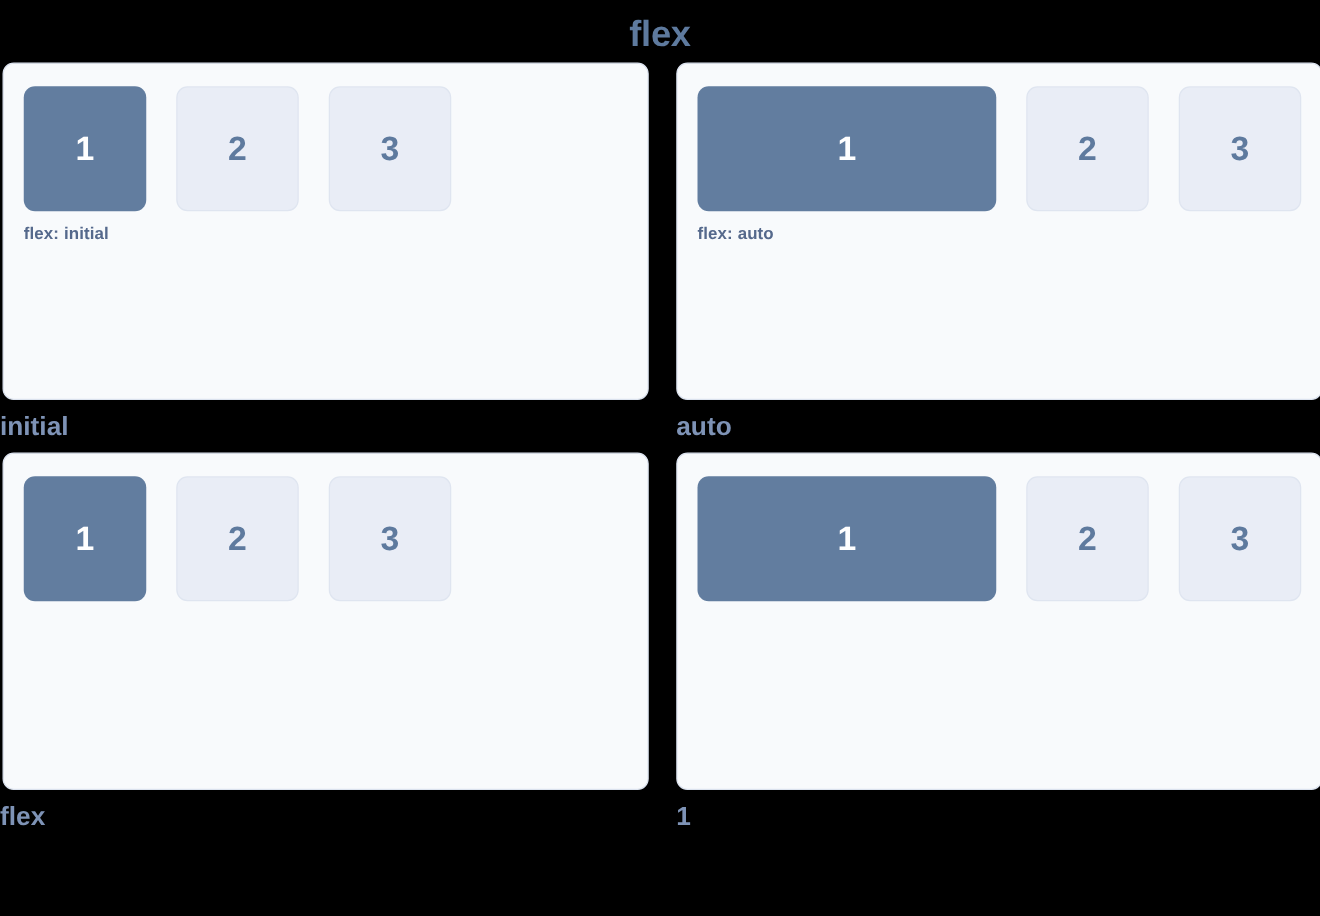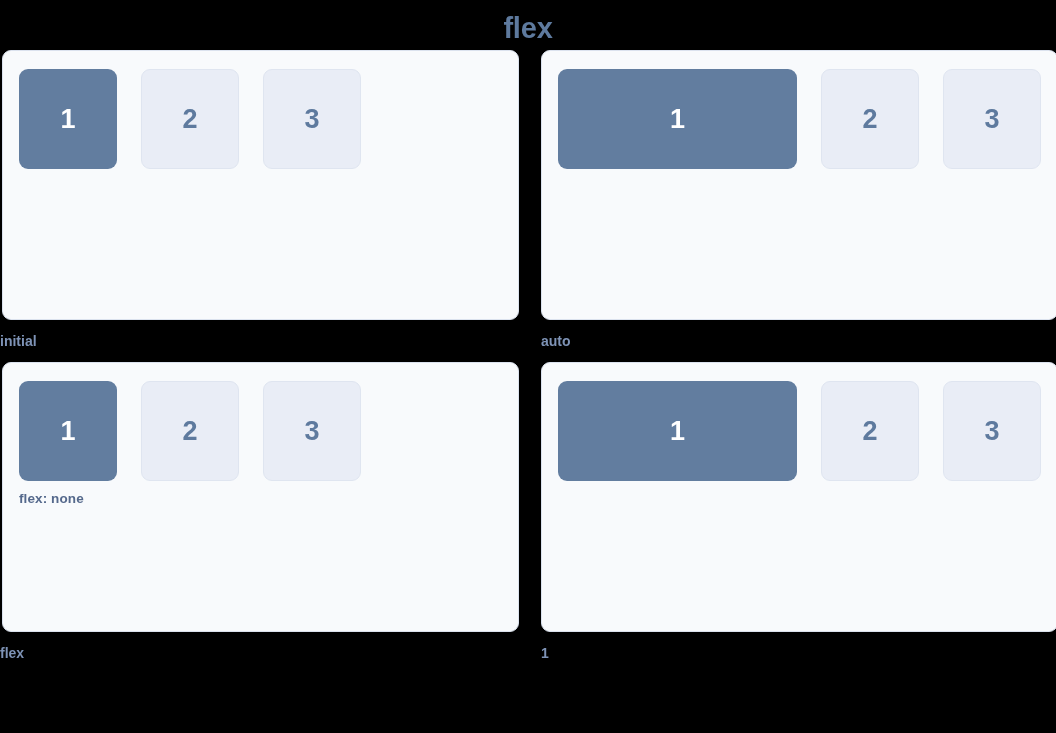--- a/index.html
+++ b/index.html
@@ -84,21 +84,21 @@
 
   .prop-label {
     margin-top: 10px;
     font-size: 13.5px;
     font-weight: bold;
     color: #55698c;
     letter-spacing: 0.1px;
   }
 
   .caption {
-    font-size: 14px;
+    font-size: 21px;
     font-weight: bold;
     color: #7e93b6;
     padding: 9px 0 8px 0;
     line-height: 1.2;
     height: 42px;
     display: flex;
     align-items: center;
   }
 
   .cell-left .caption { margin-left: -2px; }
@@ -116,55 +116,56 @@
         <div class="box filled">
           <span>1</span>
         </div>
         <div class="box ghost">
           <span>2</span>
         </div>
         <div class="box ghost">
           <span>3</span>
         </div>
       </div>
+      <div class="prop-label">flex: initial</div>
     </div>
     <div class="caption">initial</div>
   </div>
 
   <div class="cell cell-right">
     <div class="demo-card">
       <div class="box-row">
         <div class="box filled grow">
           <span>1</span>
         </div>
         <div class="box ghost">
           <span>2</span>
         </div>
         <div class="box ghost">
           <span>3</span>
         </div>
       </div>
+      <div class="prop-label">flex: auto</div>
     </div>
     <div class="caption">auto</div>
   </div>
 
   <div class="cell cell-left tall">
     <div class="demo-card">
       <div class="box-row">
         <div class="box filled">
           <span>1</span>
         </div>
         <div class="box ghost">
           <span>2</span>
         </div>
         <div class="box ghost">
           <span>3</span>
         </div>
       </div>
-      <div class="prop-label">flex: none</div>
     </div>
     <div class="caption">flex</div>
   </div>
 
   <div class="cell cell-right tall">
     <div class="demo-card">
       <div class="box-row">
         <div class="box filled grow">
           <span>1</span>
         </div>

